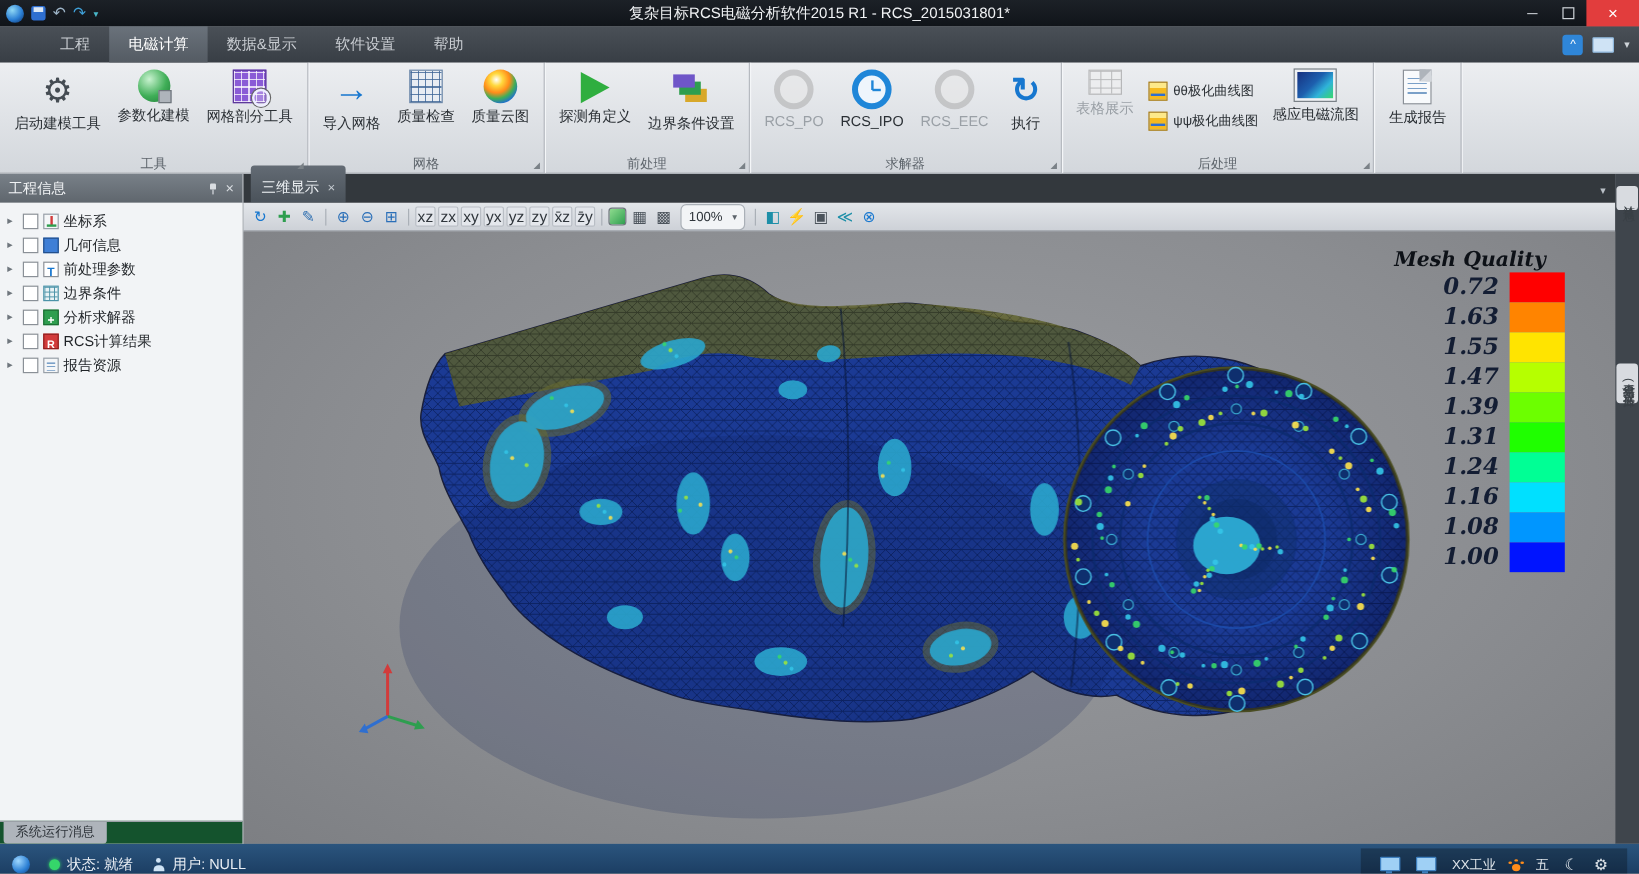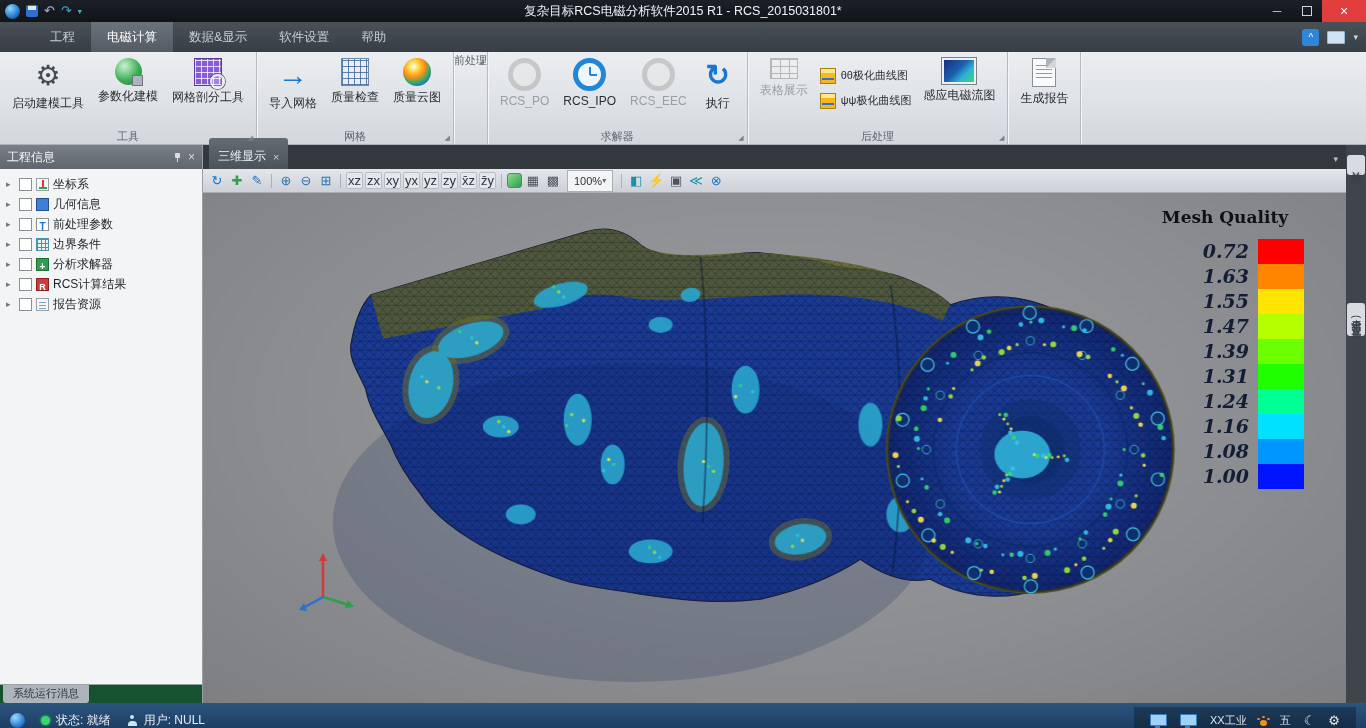--- a/index.html
+++ b/index.html
@@ -106,30 +106,30 @@
   
   .viewport{flex:1;display:flex;flex-direction:column;min-width:0}
   .vtabbar{height:24px;background:#33383d;display:flex;align-items:flex-end;padding-left:6px}
   .vtab{background:linear-gradient(#636b74,#4a525a);color:#eef1f4;font-size:12px;padding:10px 9px 4px;border-radius:3px 3px 0 0;display:flex;align-items:center;gap:7px}
   .vtab .x{color:#c6ccd2;font-size:11px}
   .vtabcaret{margin-left:auto;margin-right:8px;color:#b9bfc6;font-size:9px;padding-bottom:5px}
   .vtoolbar{height:23px;background:linear-gradient(#e3e6ea,#cdd1d7);border-bottom:1px solid #a9aeb5;display:flex;align-items:center;gap:2px;padding:0 5px}
   .vbtn{min-width:18px;height:18px;display:flex;align-items:center;justify-content:center;font-size:13px}
   .vview{width:15px;height:15px;display:flex;align-items:center;justify-content:center;font-size:13px;color:#30363c;background:#e4e7ec;border:1px solid #b9bec5;border-radius:2px}
   .vsep{width:1px;height:14px;background:#aab0b7;margin:0 3px}
-  .vzoom{display:flex;align-items:center;gap:0;background:#f2f4f6;border:1px solid #aab0b7;height:16px;padding:2px 6px;font-size:11px;color:#2f353b;border-radius:0;margin:0 3px}
+  .vzoom{display:flex;align-items:center;gap:8px;background:#f2f4f6;border:1px solid #aab0b7;height:16px;padding:2px 6px;font-size:11px;color:#2f353b;border-radius:5px;margin:0 3px}
   .vcaret{font-size:8px;color:#5d646b}
   .vswatch{width:13px;height:13px;border-radius:3px;border:1px solid #6f767d}
 
   .vcanvas{flex:1;position:relative;background:radial-gradient(ellipse at 50% 42%,#9b9da1 0%,#8b8d91 60%,#7d7f83 100%);overflow:hidden}
   #model-svg{position:absolute;inset:0;width:100%;height:100%}
   #triad{position:absolute;left:90px;bottom:86px}
 
   .legend{position:absolute;top:14px;right:42px;width:158px}
-  .ltitle{font-family:"DejaVu Serif",serif;font-weight:bold;font-size:17px;color:#0d1117;text-align:center;margin-bottom:12px}
+  .ltitle{font-family:"DejaVu Serif",serif;font-style:italic;font-weight:bold;font-size:17px;color:#0d1117;text-align:center;margin-bottom:0}
   .lrow{display:flex;align-items:center;justify-content:flex-end;gap:9px}
   .lval{font-family:"DejaVu Serif",serif;font-style:italic;font-weight:bold;font-size:19px;color:#131d33;width:52px;text-align:right;line-height:25px}
   .lcell{width:46px;height:25px;flex:none}
 
   
   .rstrip{width:20px;background:#3f454c;display:flex;flex-direction:column;align-items:center}
   .rtab{writing-mode:vertical-rl;font-size:10px;letter-spacing:1px;color:#3a4046;background:#d8dbe0;border-radius:3px;padding:8px 2px;margin-top:10px}
   .rtab:nth-child(2){margin-top:128px}
 
   
@@ -219,20 +219,30 @@
             <span class="bic ic-qcloud"></span>
             <div class="rbl">质量云图</div>
           </div>
         </div>
         <div class="rlabel">
           <span>网格</span>
           <span class="launcher">◢</span>
         </div>
       </div>
       <div class="rgroup">
+        <div class="ritems">
+          <div class="rbig">
+            <span class="bic ic-probe"></span>
+            <div class="rbl">探测角定义</div>
+          </div>
+          <div class="rbig">
+            <span class="bic ic-boundary"></span>
+            <div class="rbl">边界条件设置</div>
+          </div>
+        </div>
         <div class="rlabel">
           <span>前处理</span>
           <span class="launcher">◢</span>
         </div>
       </div>
       <div class="rgroup">
         <div class="ritems">
           <div class="rbig disabled">
             <span class="bic ic-solver-off"></span>
             <div class="rbl">RCS_PO</div>

